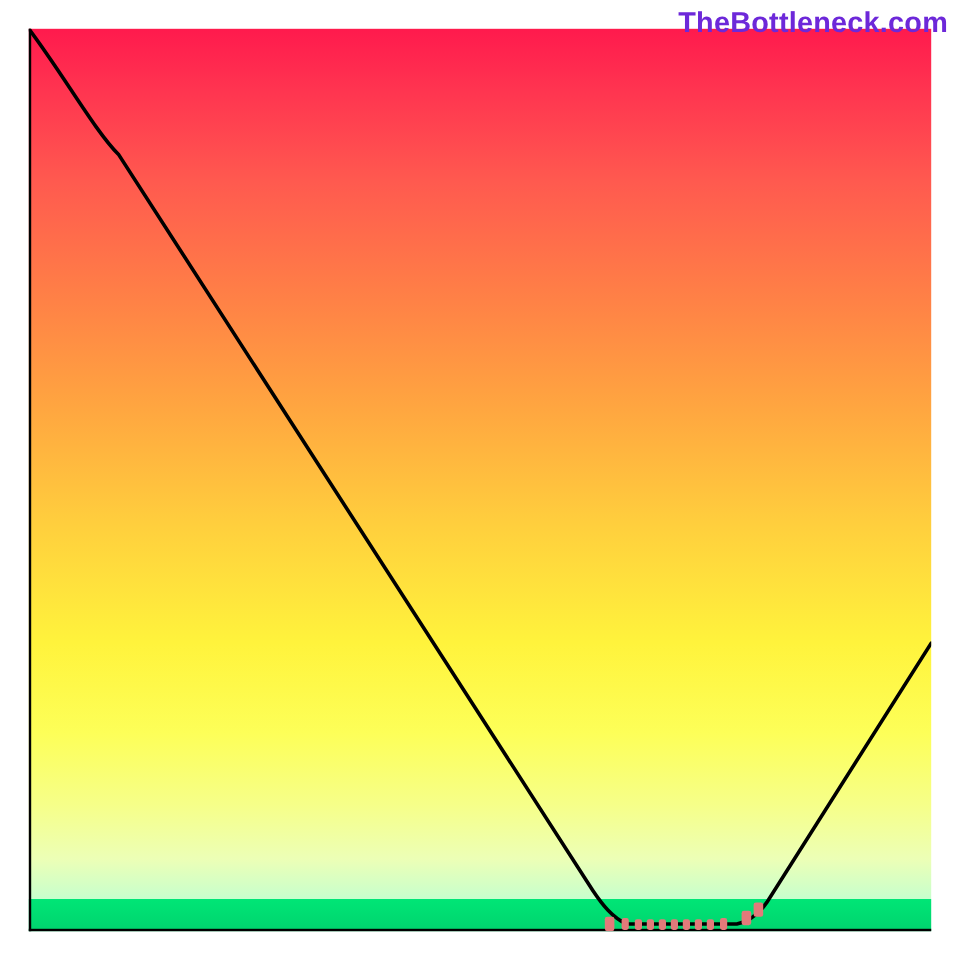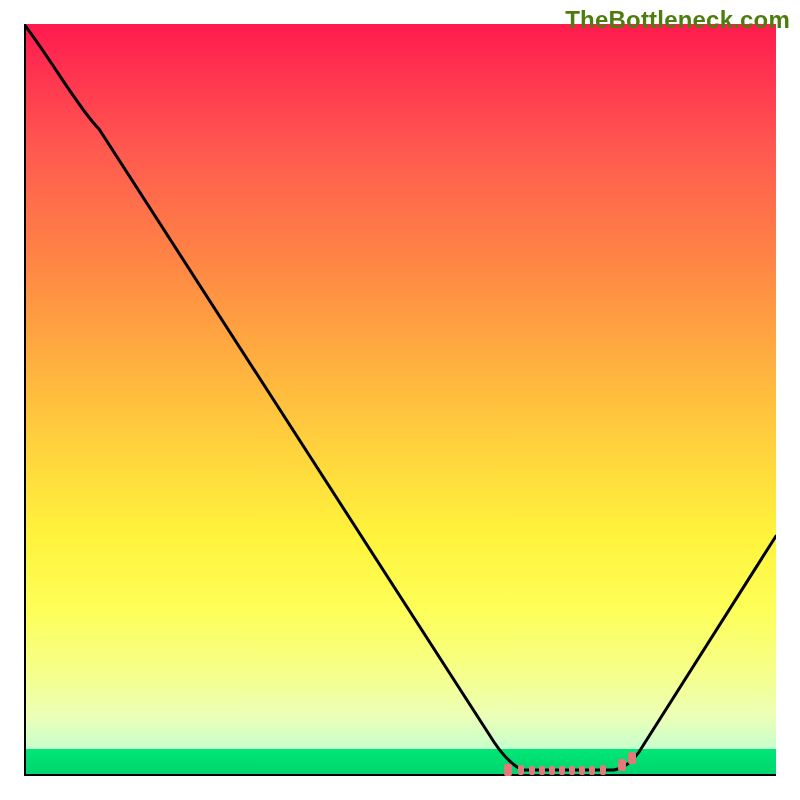--- a/index.html
+++ b/index.html
@@ -9,21 +9,21 @@
     width: 800px;
     height: 800px;
   }
   .watermark {
     position: absolute;
     top: 6px;
     right: 10px;
     font-family: Arial, sans-serif;
     font-size: 24px;
     font-weight: bold;
-    color: #4d7c0f;
+    color: #6d28d9;
     z-index: 5;
     letter-spacing: 0.2px;
   }
   .plot-area {
     position: absolute;
     left: 24px;
     top: 24px;
     width: 752px;
     height: 752px;
   }

